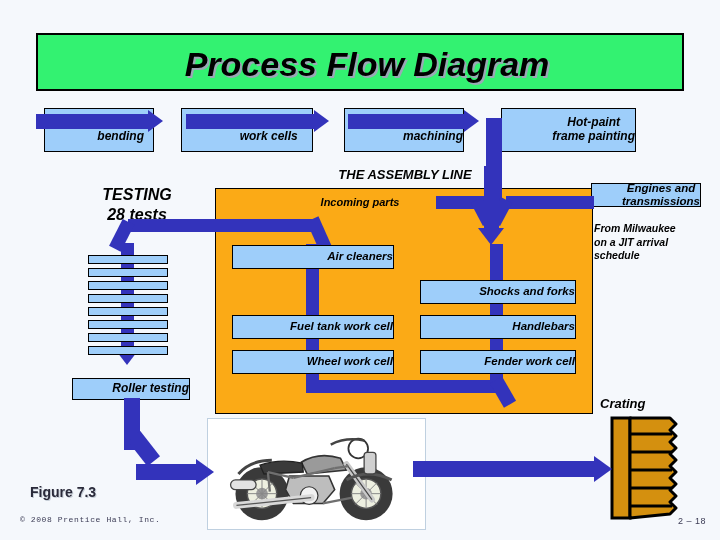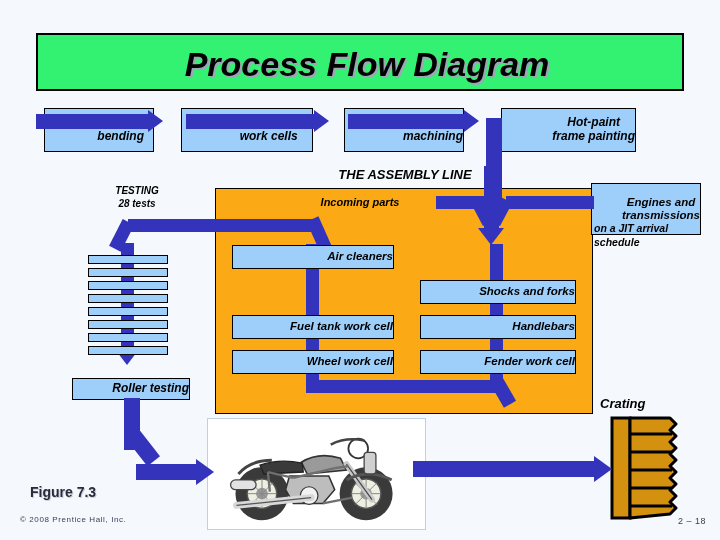--- a/index.html
+++ b/index.html
@@ -149,21 +149,21 @@
   
   #testing-label {
     position: absolute;
     left: 82px;
     top: 185px;
     width: 110px;
     text-align: center;
     font-family: "Liberation Sans", sans-serif;
     font-style: italic;
     font-weight: bold;
-    font-size: 10px;
+    font-size: 16px;
     color: #000000;
     line-height: 1.25;
   }
   .test-bar {
     position: absolute;
     left: 88px;
     width: 80px;
     height: 9px;
     background: #9ECEFA;
     border: 1px solid #000000;
@@ -208,21 +208,21 @@
     font-weight: bold;
     font-size: 14px;
     color: #2a2a3a;
     text-shadow: 1px 1px 0 #c7cfd8;
     white-space: nowrap;
   }
   #copyright {
     position: absolute;
     left: 20px;
     top: 515px;
-    font-family: Liberation Sans, sans-serif;
+    font-family: Liberation Mono, monospace;
     font-size: 8px;
     color: #3c3c55;
     letter-spacing: 0.6px;
     white-space: nowrap;
   }
   #page-num {
     position: absolute;
     right: 14px;
     top: 516px;
     font-family: "Liberation Sans", sans-serif;
@@ -316,27 +316,28 @@
   <div class="bar" style="left:306px; top:219px; width:13px; height:32px; transform:rotate(-24deg); transform-origin: top center; z-index:3;"></div>
 
   <div class="pbox cell col-l small" style="top:245px;">Air cleaners</div>
   <div class="pbox cell col-l small" style="top:315px;padding-left:12px;">Fuel tank work cell</div>
   <div class="pbox cell col-l small" style="top:350px;">Wheel work cell</div>
 
   <div class="pbox cell col-r small" style="top:280px;">Shocks and forks</div>
   <div class="pbox cell col-r small" style="top:315px;">Handlebars</div>
   <div class="pbox cell col-r small" style="top:350px;">Fender work cell</div>
 
-  <div class="pbox" style="left:591px; top:183px; width:110px; height:52px; font-size:11.5px;">
+  <div class="pbox" style="left:591px; top:183px; width:110px; height:24px; font-size:11.5px;">
     <span>
       <span>Engines and</span><br>
       <span>transmissions</span>
     </span>
   </div>
   <div id="milwaukee-note">
+    <div>From Milwaukee</div>
     <div>on a JIT arrival</div>
     <div>schedule</div>
   </div>
 
   <div id="testing-label">
     <div>TESTING</div>
     <div>28 tests</div>
   </div>
   <div class="test-bar" style="top:255px;"></div>
   <div class="test-bar" style="top:268px;"></div>

